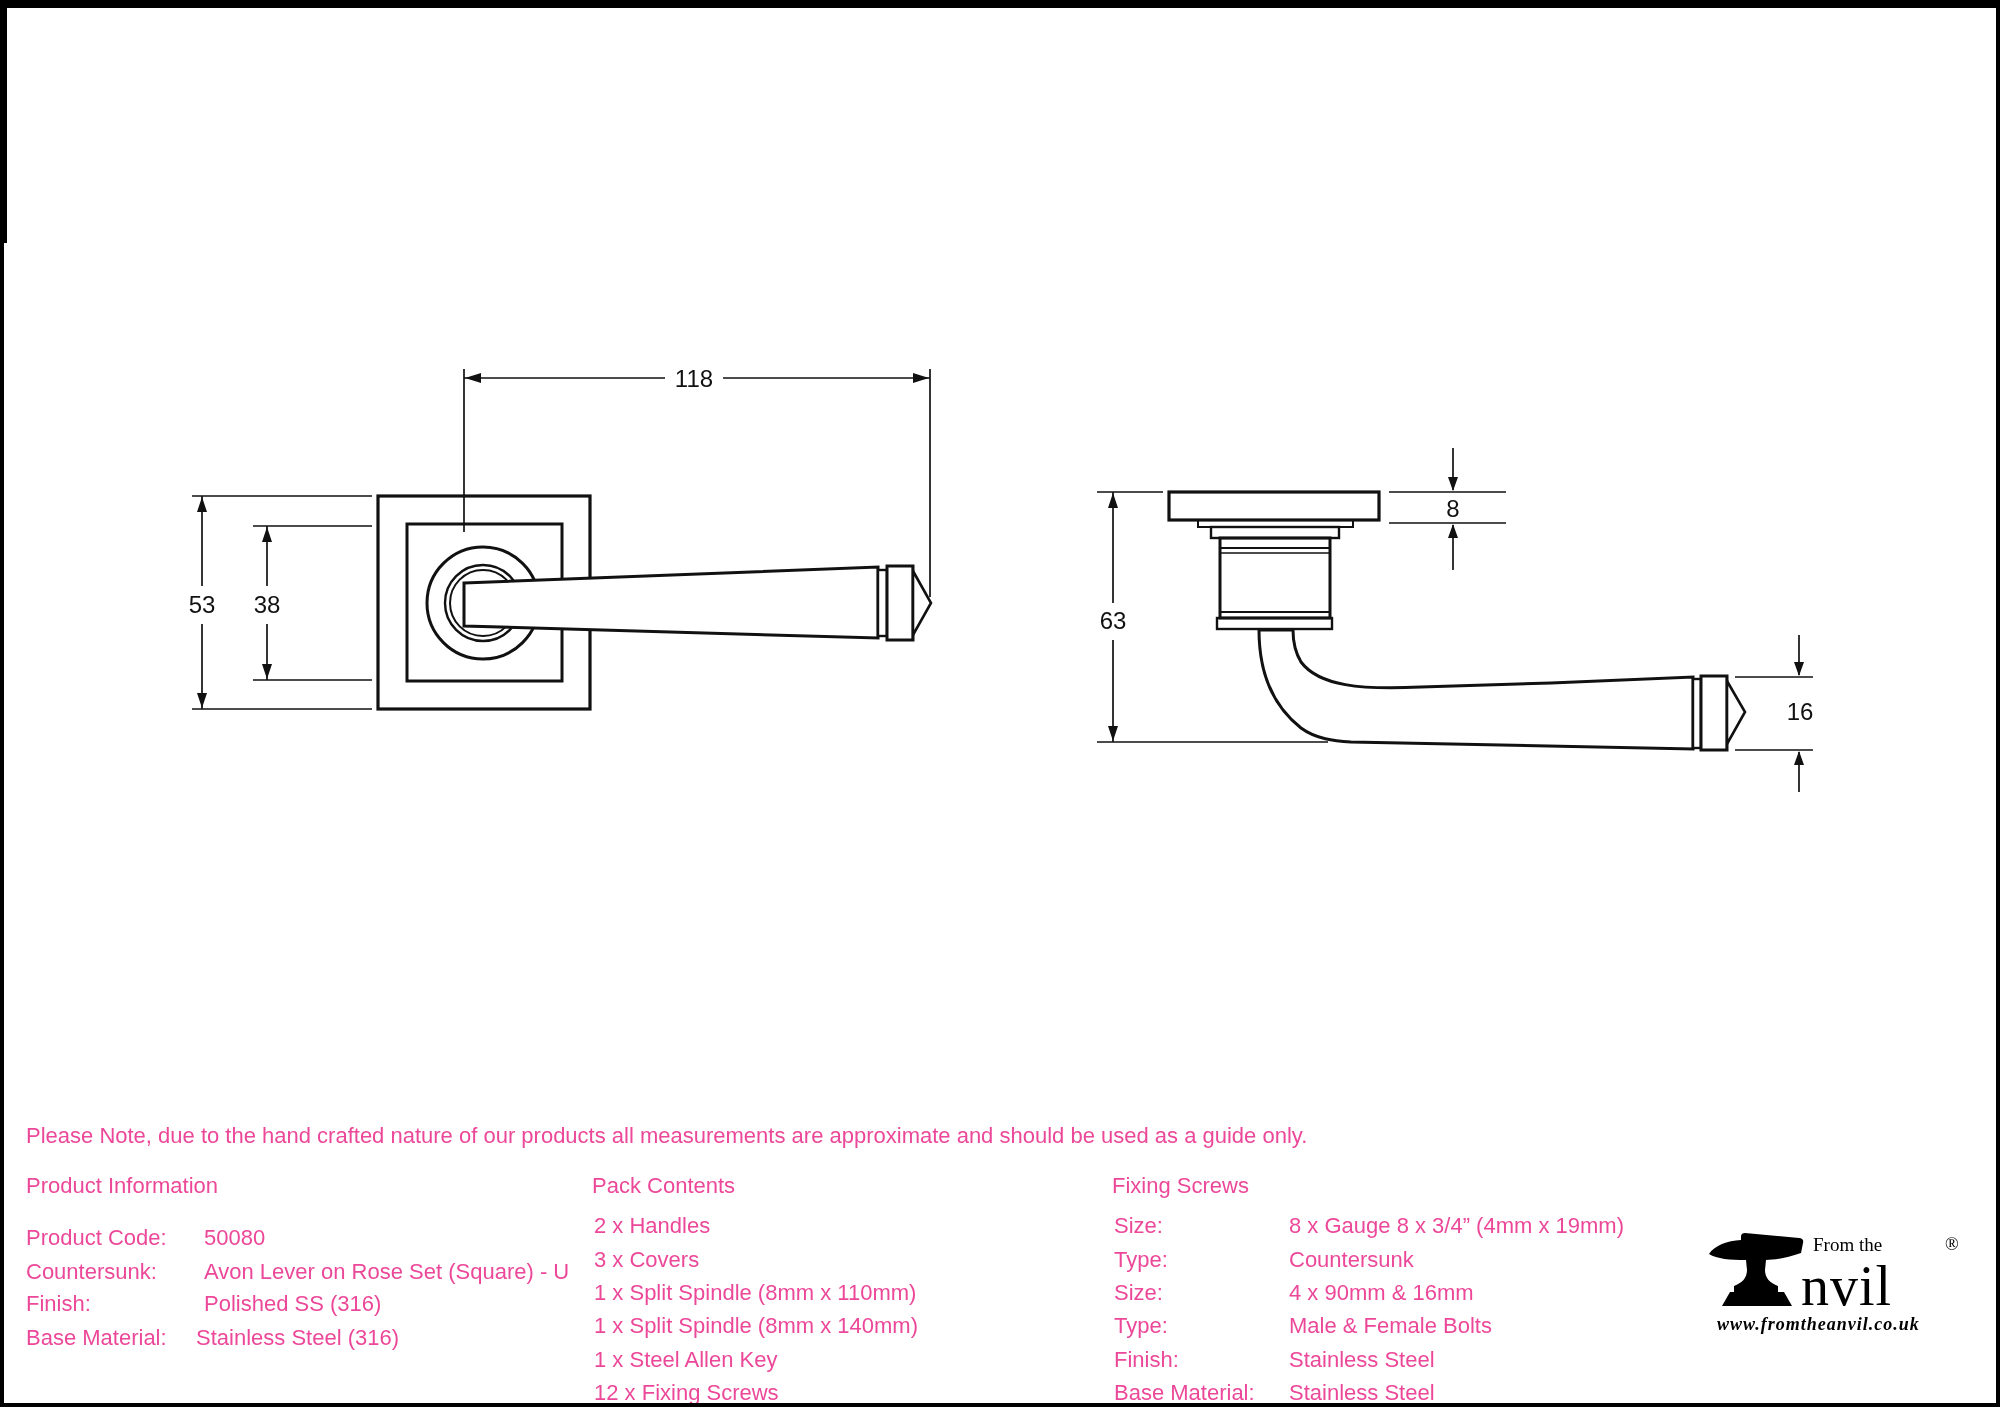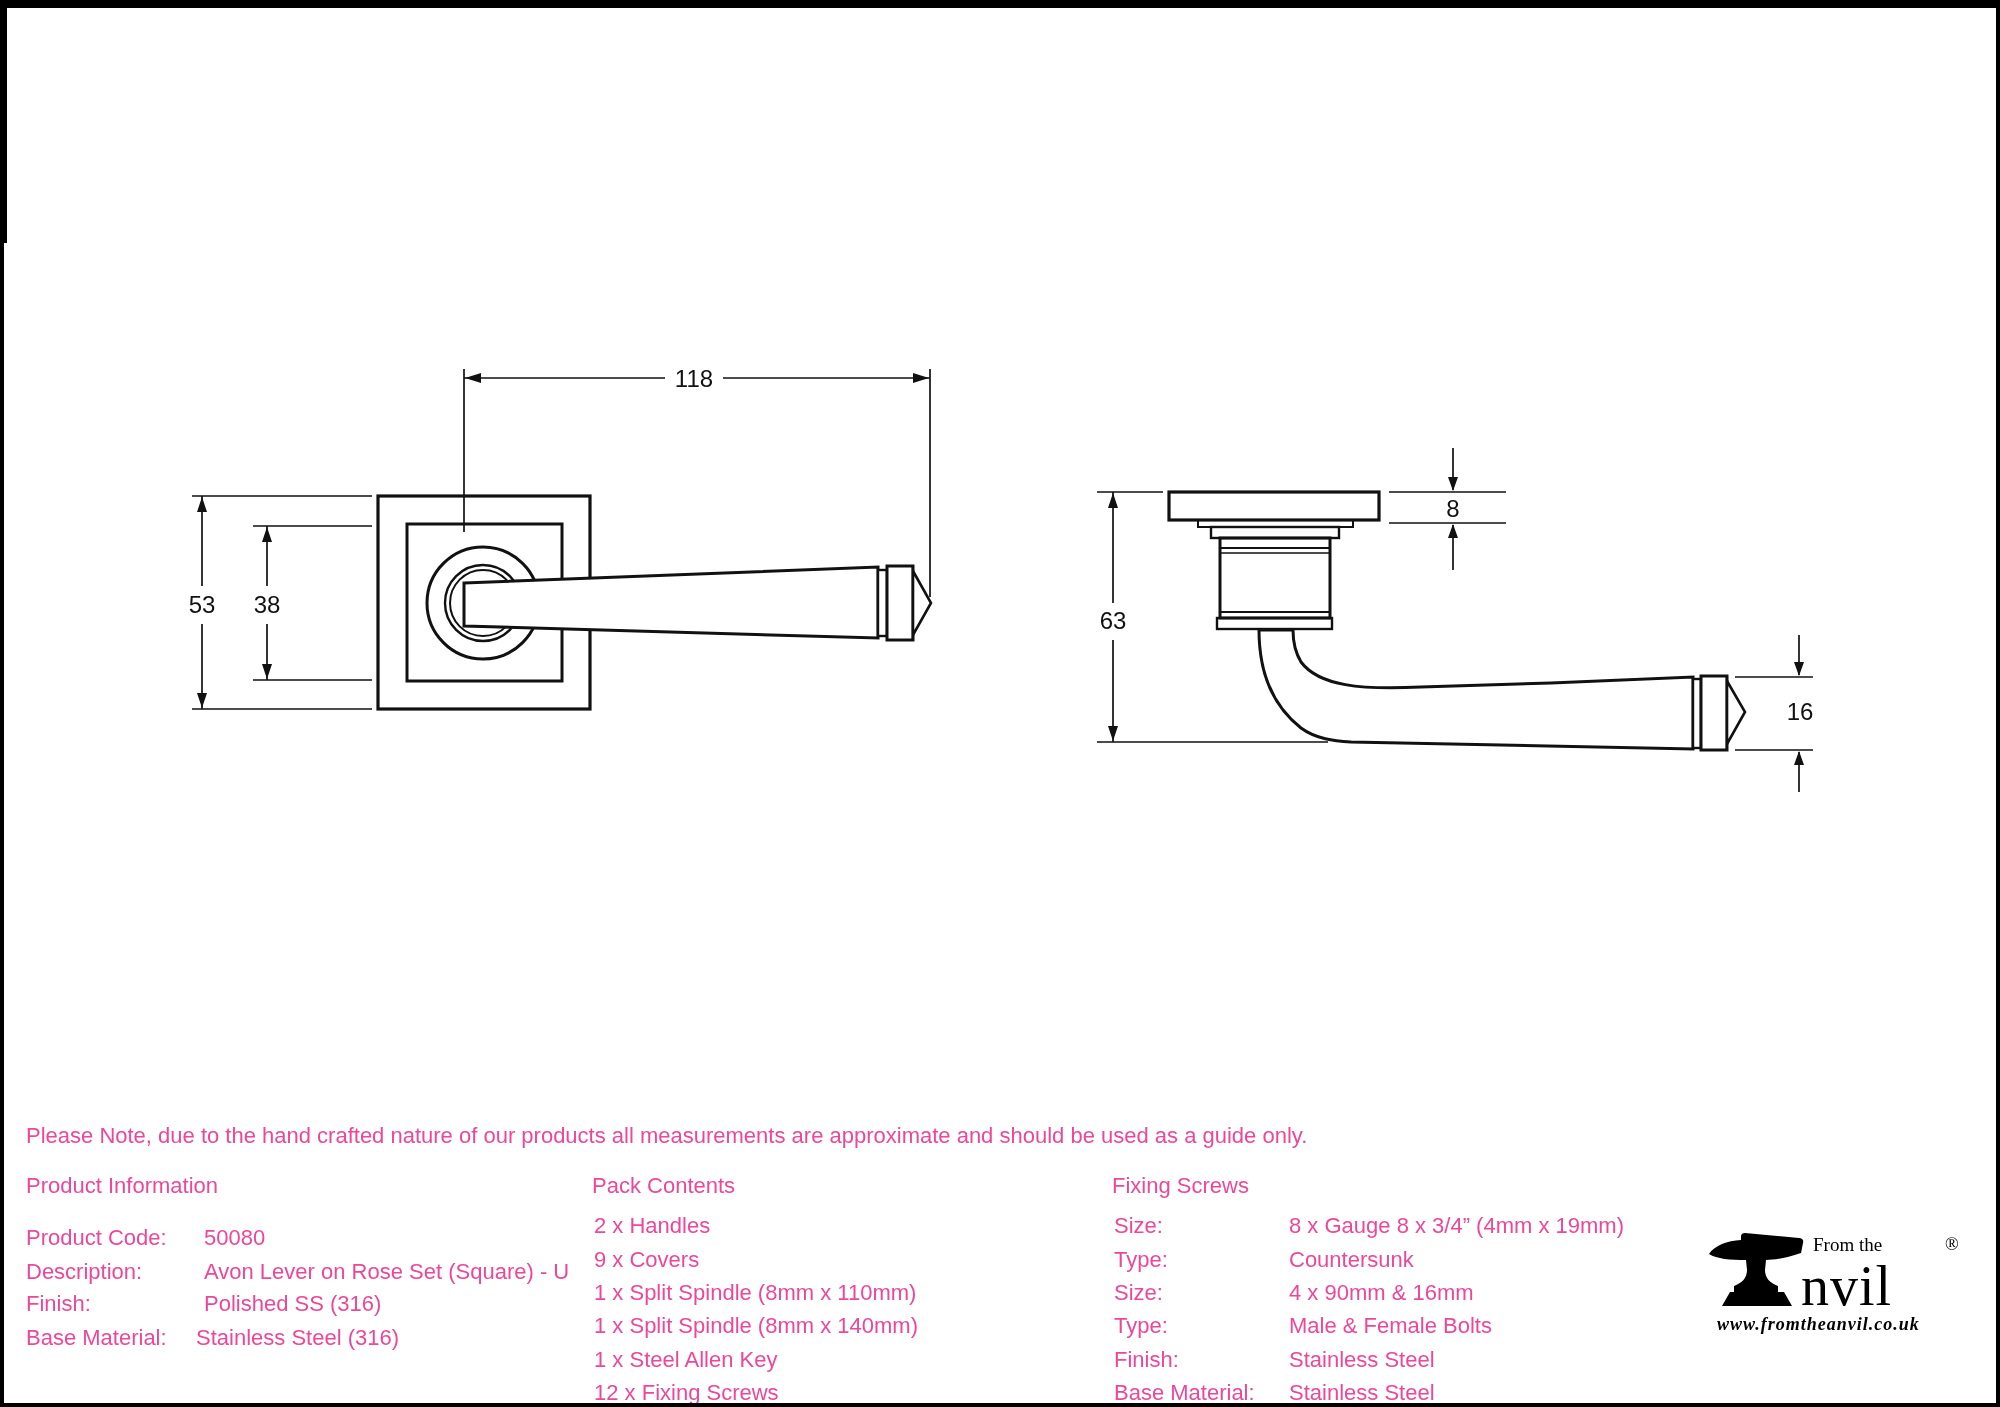--- a/index.html
+++ b/index.html
@@ -123,29 +123,29 @@
   <div class="vline" style="left:1641; top:1160; height:239px;"></div>
 
   <div class="t abs" style="left:22px; top:1119px;">Please Note, due to the hand crafted nature of our products all measurements are approximate and should be used as a guide only.</div>
 
   <div class="t abs" style="left:22px; top:1169px;">Product Information</div>
   <div class="t abs" style="left:588px; top:1169px;">Pack Contents</div>
   <div class="t abs" style="left:1108px; top:1169px;">Fixing Screws</div>
 
   <div class="t abs" style="left:22px;  top:1221px;">Product Code:</div>
   <div class="t abs" style="left:200px; top:1221px;">50080</div>
-  <div class="t abs" style="left:22px;  top:1255px;">Description:</div>
+  <div class="t abs" style="left:22px;  top:1255px;">Countersunk:</div>
   <div class="t abs" style="left:200px; top:1255px;">Avon Lever on Rose Set (Square) - U</div>
   <div class="t abs" style="left:22px;  top:1287px;">Finish:</div>
   <div class="t abs" style="left:200px; top:1287px;">Polished SS (316)</div>
   <div class="t abs" style="left:22px;  top:1321px;">Base Material:</div>
   <div class="t abs" style="left:192px; top:1321px;">Stainless Steel (316)</div>
 
   <div class="t abs" style="left:590px; top:1209px;">2 x Handles</div>
-  <div class="t abs" style="left:590px; top:1243px;">9 x Covers</div>
+  <div class="t abs" style="left:590px; top:1243px;">3 x Covers</div>
   <div class="t abs" style="left:590px; top:1276px;">1 x Split Spindle (8mm x 110mm)</div>
   <div class="t abs" style="left:590px; top:1309px;">1 x Split Spindle (8mm x 140mm)</div>
   <div class="t abs" style="left:590px; top:1343px;">1 x Steel Allen Key</div>
   <div class="t abs" style="left:590px; top:1376px;">12 x Fixing Screws</div>
 
   <div class="t abs" style="left:1110px; top:1209px;">Size:</div>
   <div class="t abs" style="left:1285px; top:1209px;">8 x Gauge 8 x 3/4” (4mm x 19mm)</div>
   <div class="t abs" style="left:1110px; top:1243px;">Type:</div>
   <div class="t abs" style="left:1285px; top:1243px;">Countersunk</div>
   <div class="t abs" style="left:1110px; top:1276px;">Size:</div>

